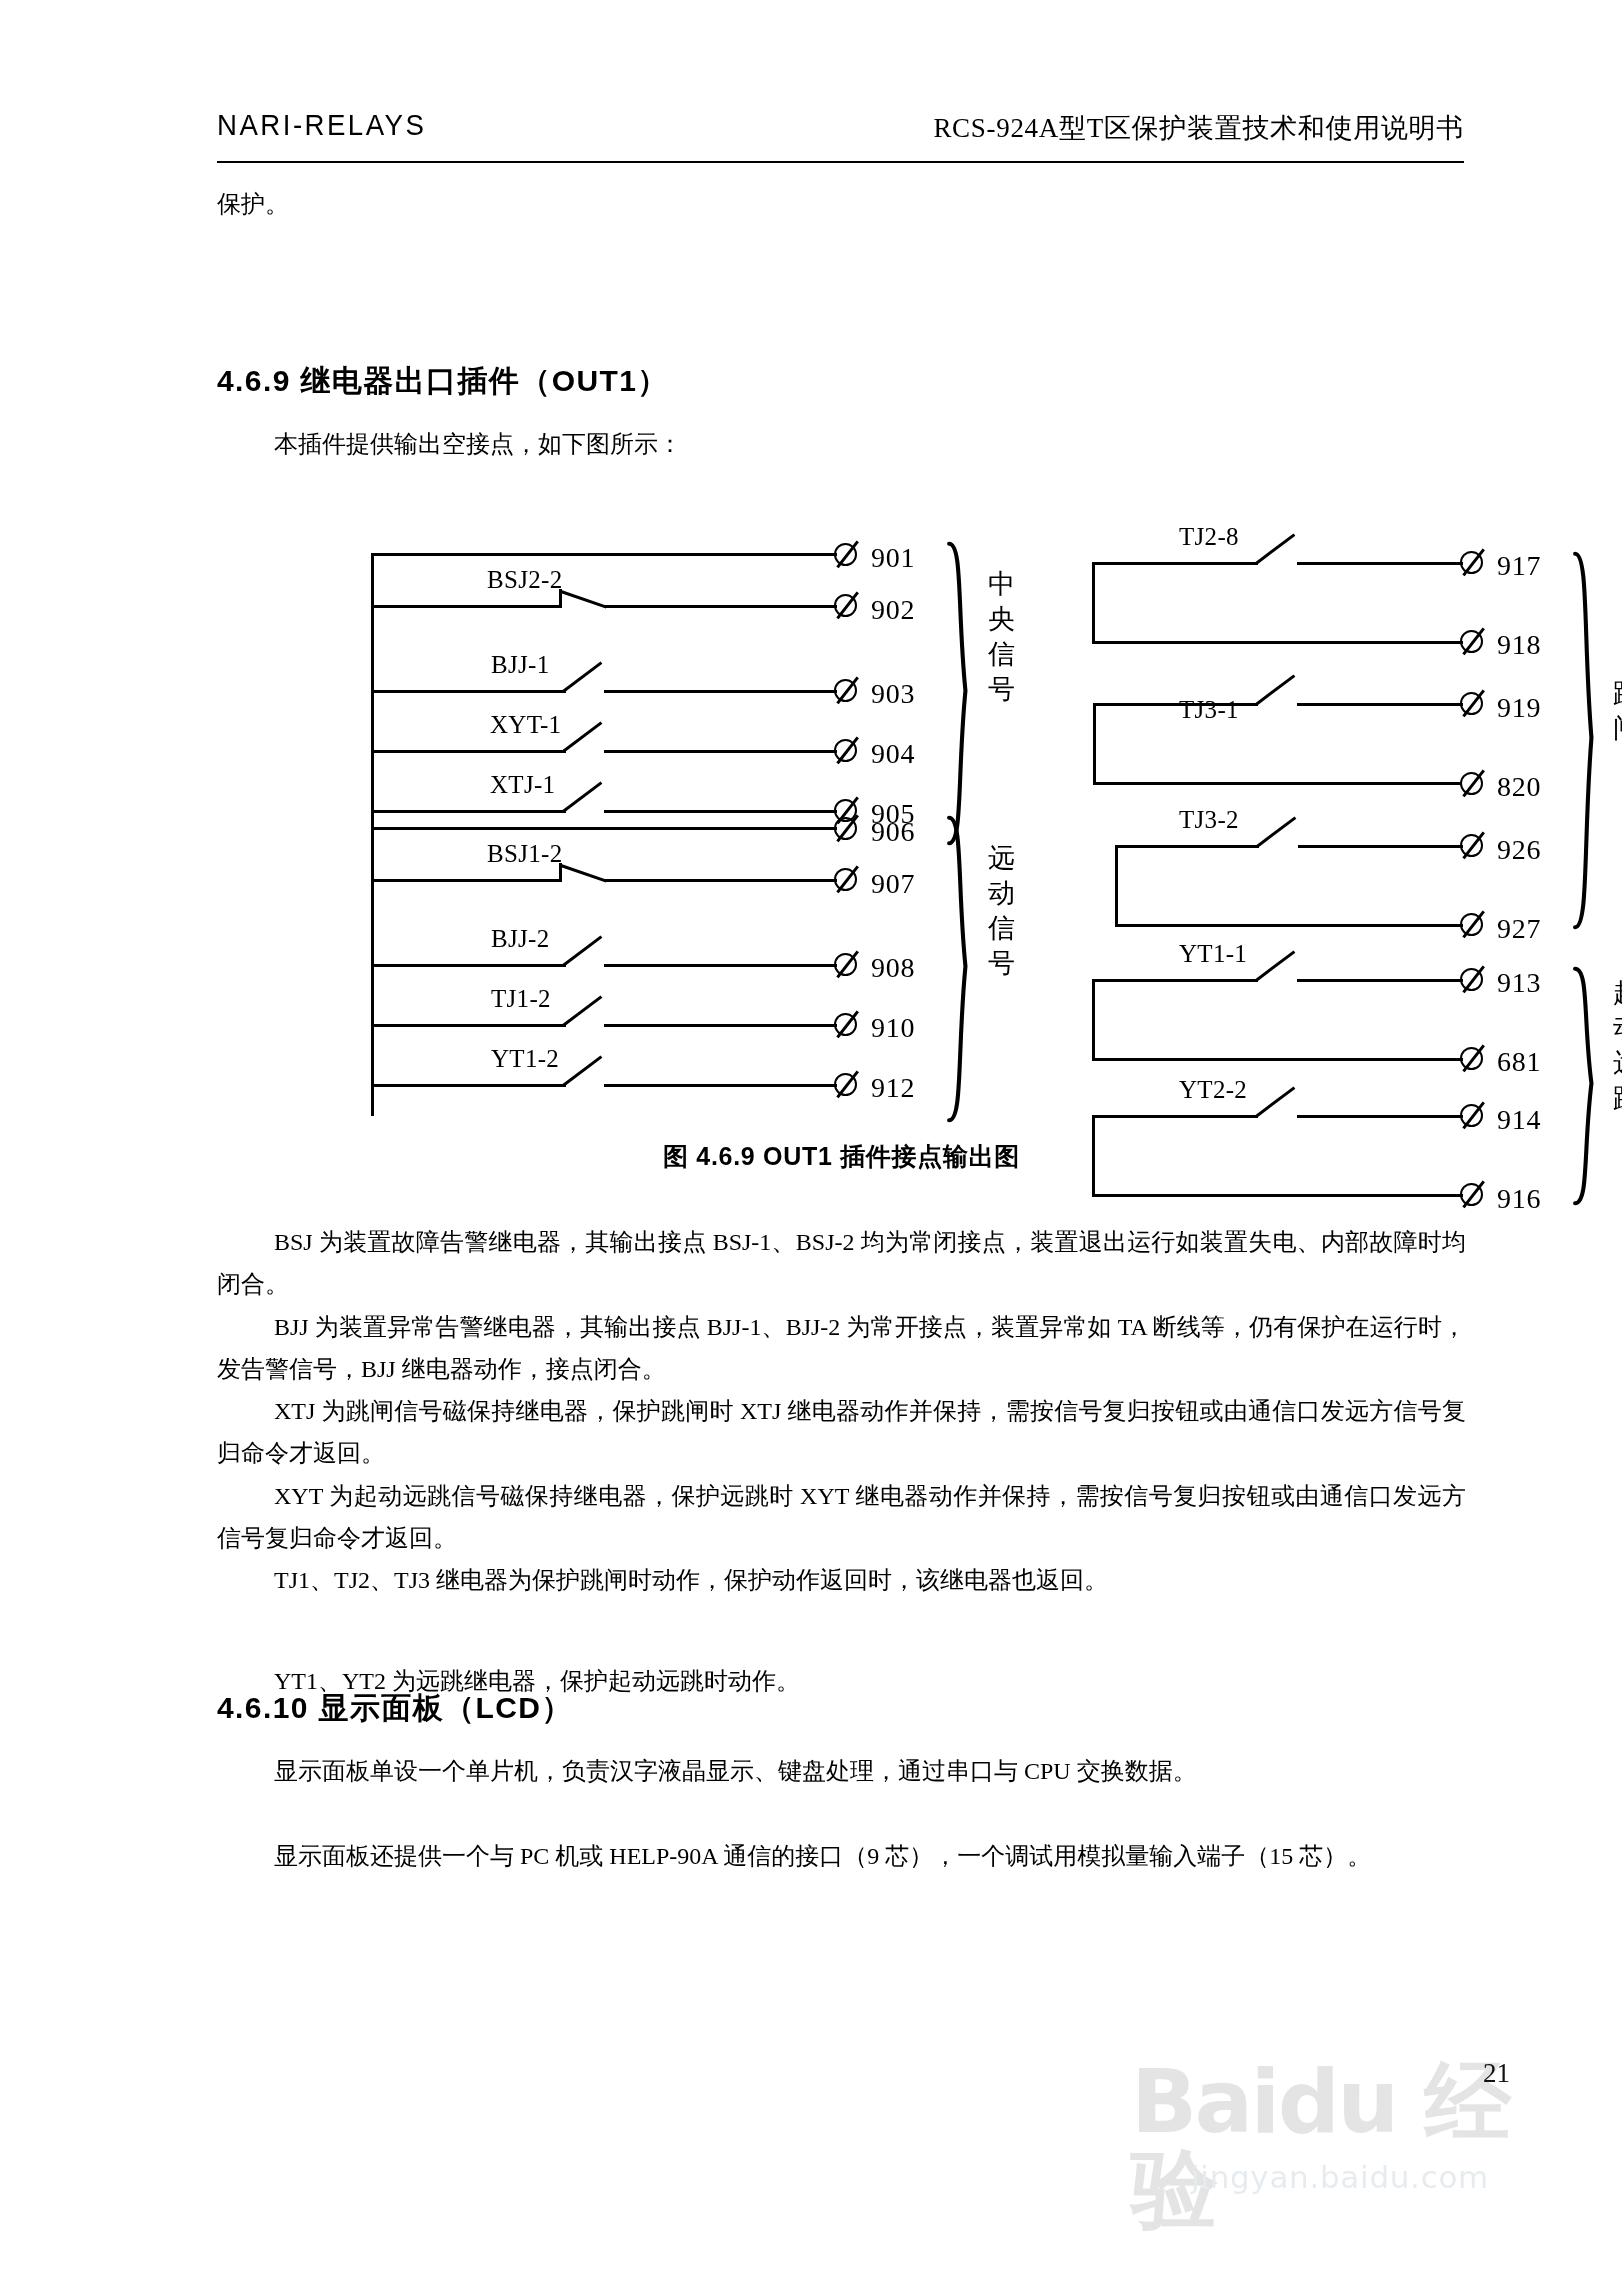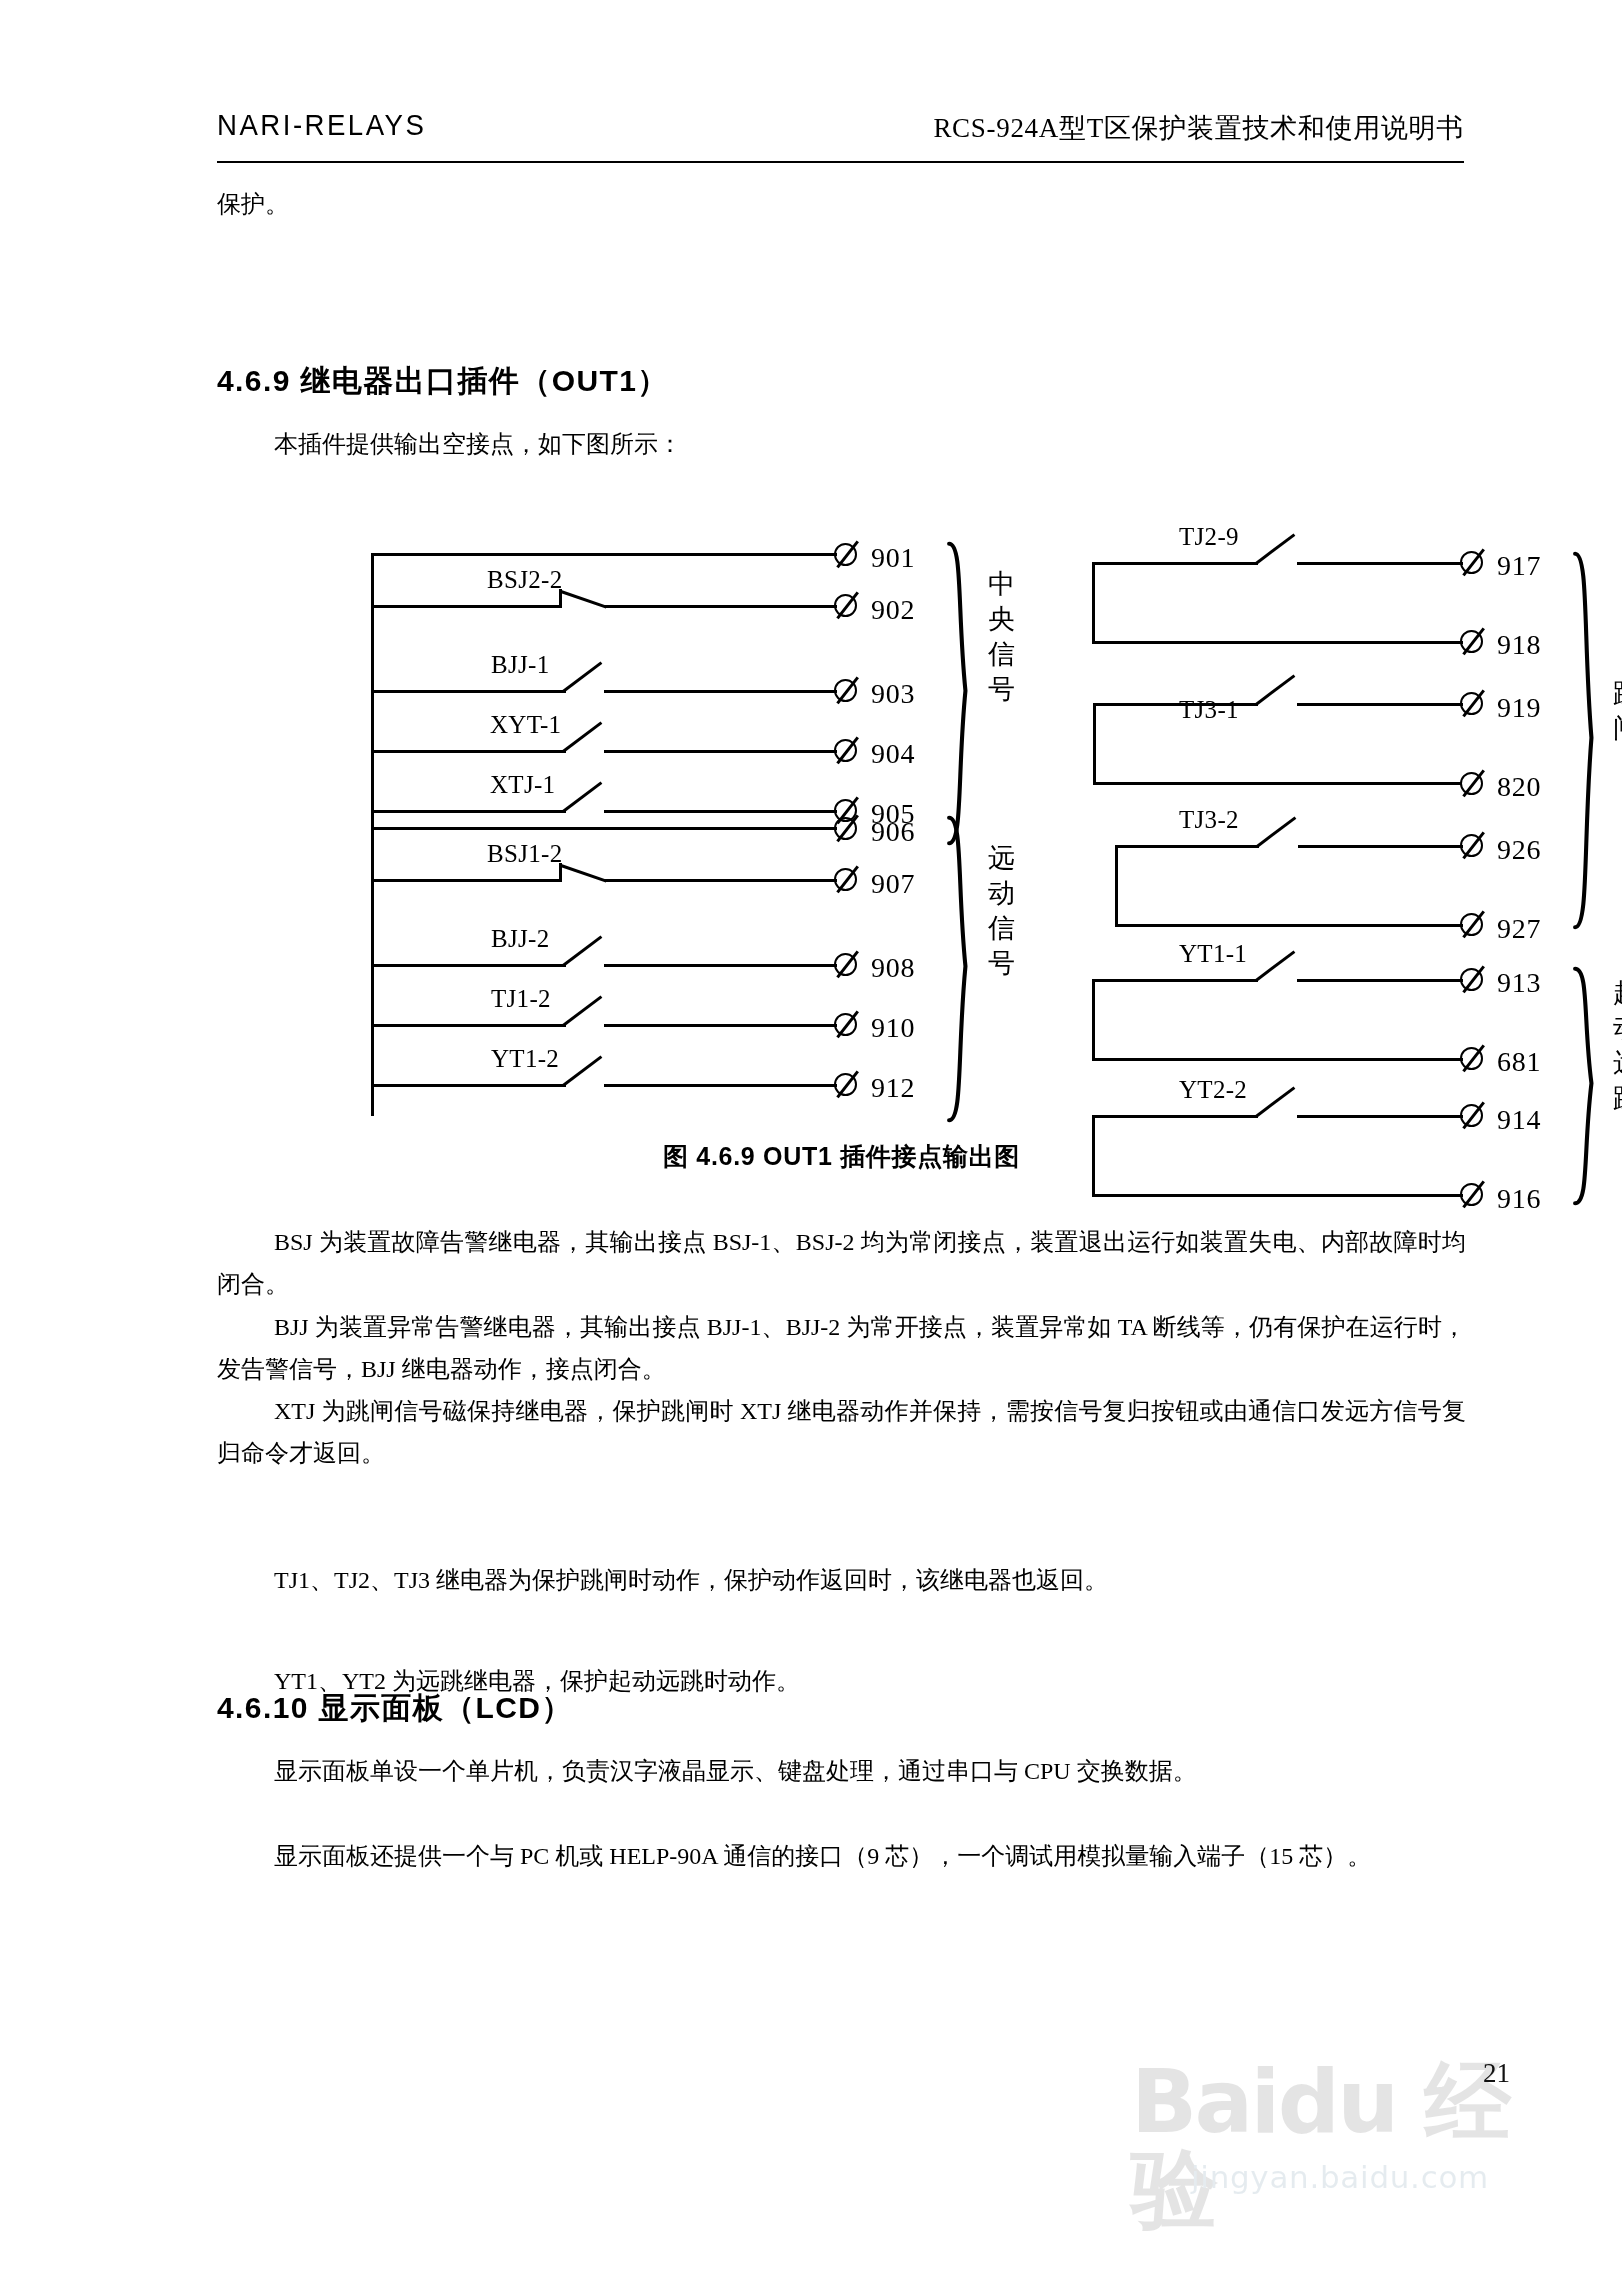--- a/index.html
+++ b/index.html
@@ -156,21 +156,21 @@
         <path d="M6 4 C26 4 18 102 30 222 C18 348 26 448 6 448" fill="none" stroke="#000" stroke-width="6" stroke-linecap="round"></path>
       </svg>
     </div>
     <div class="vtext" style="left:769px;top:323px;">
       <span>远</span><br>
       <span>动</span><br>
       <span>信</span><br>
       <span>号</span>
     </div>
 
-    <div class="clab" style="left:962px;top:5.5px;">TJ2-9</div>
+    <div class="clab" style="left:962px;top:5.5px;">TJ2-8</div>
     <div class="wire vline" style="left:875px;top:44px;height:82px;"></div>
     <div class="wire hline" style="left:875px;top:44px;width:166px;"></div>
     <div class="sw" style="left:1039px;top:44px;transform:rotate(-37deg);"></div>
     <div class="wire hline" style="left:1080px;top:44px;width:166px;"></div>
     <div class="term" style="left:1243px;top:33px;"></div>
     <div class="tnum" style="left:1280px;top:34px;">917</div>
     <div class="wire hline" style="left:875px;top:123px;width:371px;"></div>
     <div class="term" style="left:1243px;top:112px;"></div>
     <div class="tnum" style="left:1280px;top:113px;">918</div>
 
@@ -240,20 +240,21 @@
       <span>跳</span>
     </div>
 
   </div>
 
   <div class="fig-caption">图 4.6.9 OUT1 插件接点输出图</div>
 
   <div class="para" style="top:1221px;">BSJ 为装置故障告警继电器，其输出接点 BSJ-1、BSJ-2 均为常闭接点，装置退出运行如装置失电、内部故障时均闭合。</div>
   <div class="para" style="top:1306px;">BJJ 为装置异常告警继电器，其输出接点 BJJ-1、BJJ-2 为常开接点，装置异常如 TA 断线等，仍有保护在运行时，发告警信号，BJJ 继电器动作，接点闭合。</div>
   <div class="para" style="top:1390px;">XTJ 为跳闸信号磁保持继电器，保护跳闸时 XTJ 继电器动作并保持，需按信号复归按钮或由通信口发远方信号复归命令才返回。</div>
+  <div class="para" style="top:1475px;">XYT 为起动远跳信号磁保持继电器，保护远跳时 XYT 继电器动作并保持，需按信号复归按钮或由通信口发远方信号复归命令才返回。</div>
   <div class="para" style="top:1559px;">TJ1、TJ2、TJ3 继电器为保护跳闸时动作，保护动作返回时，该继电器也返回。</div>
   <div class="para" style="top:1660px;">YT1、YT2 为远跳继电器，保护起动远跳时动作。</div>
 
   <h3 class="sect" style="top:1688px;">4.6.10 显示面板（LCD）</h3>
   <div class="para" style="top:1750px;">显示面板单设一个单片机，负责汉字液晶显示、键盘处理，通过串口与 CPU 交换数据。</div>
   <div class="para" style="top:1835px;">显示面板还提供一个与 PC 机或 HELP-90A 通信的接口（9 芯），一个调试用模拟量输入端子（15 芯）。</div>
 
   <div class="wm">
     <div class="wm-text">Baidu 经验</div>
     <div class="wm-url">jingyan.baidu.com</div>

